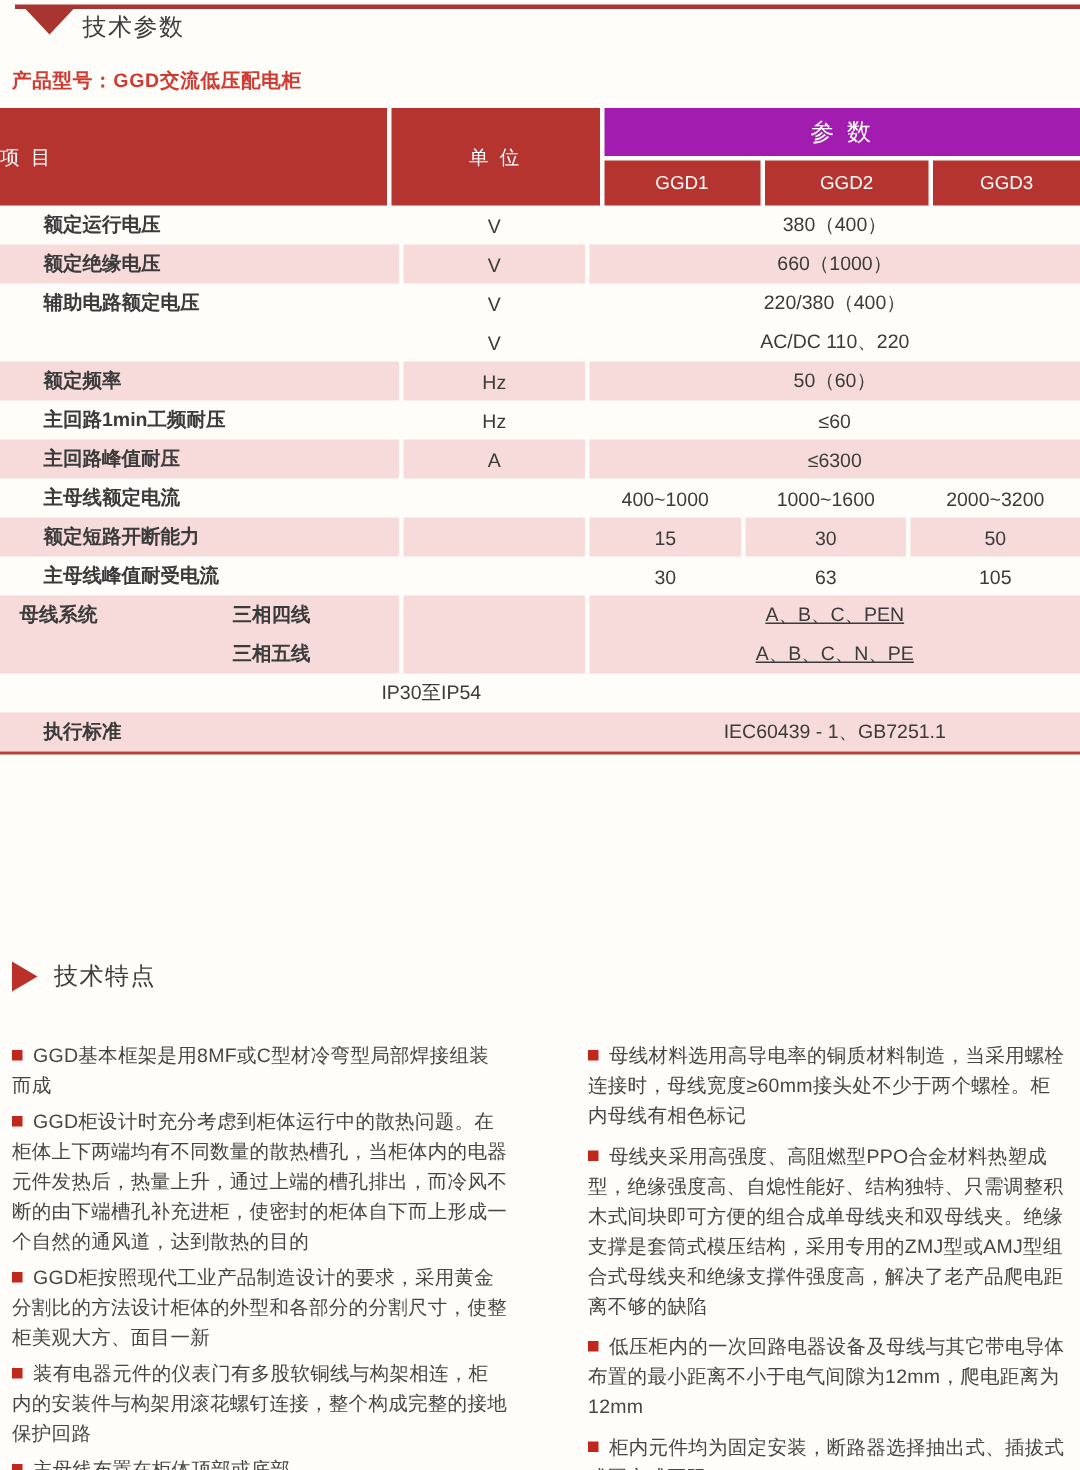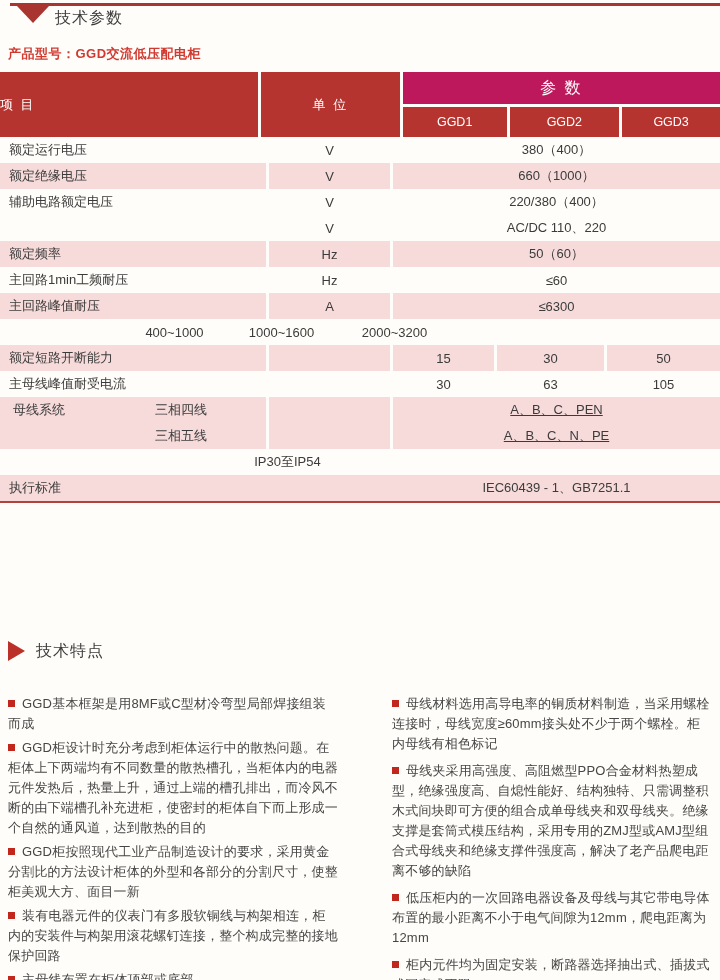--- a/index.html
+++ b/index.html
@@ -29,32 +29,32 @@
   }
   .sec2-title{position:absolute;left:36px;top:641px;font-size:16px;color:#3d3d3d;letter-spacing:1px;}
 
   
   .spec-table{position:absolute;left:0;top:72px;width:720px;}
   .thead{display:flex;gap:3px;height:65px;}
   .hcell{background:#b5342f;color:#fff;font-size:13px;display:flex;align-items:center;}
   .h-item{width:266px;box-sizing:border-box;letter-spacing:2px;}
   .h-unit{width:143px;justify-content:center;letter-spacing:2px;}
   .h-param{width:327px;display:flex;flex-direction:column;gap:3px;}
-  .h-param-top{background:#be185d;color:#fff;height:32px;display:flex;align-items:center;justify-content:center;letter-spacing:2px;}
+  .h-param-top{background:#a21caf;color:#fff;height:32px;display:flex;align-items:center;justify-content:center;letter-spacing:2px;}
   .h-models{display:flex;gap:3px;flex:1;}
   .h-model{background:#b5342f;color:#fff;font-size:12.5px;flex-grow:1;display:flex;align-items:center;justify-content:center;}
   .h-m0{width:101px;}.h-m1{width:107px;}.h-m2{width:95px;}
 
   .trow{display:flex;gap:3px;height:26px;font-size:13px;}
   .trow.tall{height:52px;border-radius:18px;}
   .trow.full{background:#f6dbda;}
   .trow.full .cell{background:transparent !important;}
   .cell{display:flex;align-items:center;box-sizing:border-box;}
   .pink .cell{background:#f6dbda;}
-  .c-item{width:266px;padding-left:9px;position:relative;}
+  .c-item{width:266px;padding-left:29px;position:relative;font-weight:bold;}
   .c-unit{width:121px;justify-content:center;}
   .c-val{width:327px;justify-content:center;text-align:center;}
   .c-v0{width:101px;justify-content:center;}
   .c-v1{width:107px;justify-content:center;}
   .c-v2{width:113px;justify-content:center;}
   .sub-labels{position:absolute;left:155px;top:0;height:100%;display:flex;flex-direction:column;justify-content:space-around;}
   .val-lines{display:flex;flex-direction:column;justify-content:space-around;height:100%;width:100%;text-align:center;text-decoration:underline;}
   .item-abs{position:absolute;left:13px;top:0;line-height:26px;}
   .redline-bottom{height:2px;background:#b2423c;margin-top:0;}
 
@@ -134,20 +134,23 @@
           <div class="cell c-val">≤60</div>
         </div>
         <div class="trow pink">
           <div class="cell c-item">
             <div class="">主回路峰值耐压</div>
           </div>
           <div class="cell c-unit">A</div>
           <div class="cell c-val">≤6300</div>
         </div>
         <div class="trow white">
+          <div class="cell c-item">
+            <div class="">主母线额定电流</div>
+          </div>
           <div class="cell c-unit"></div>
           <div class="cell c-v0">400~1000</div>
           <div class="cell c-v1">1000~1600</div>
           <div class="cell c-v2">2000~3200</div>
         </div>
         <div class="trow pink">
           <div class="cell c-item">
             <div class="">额定短路开断能力</div>
           </div>
           <div class="cell c-unit"></div>

